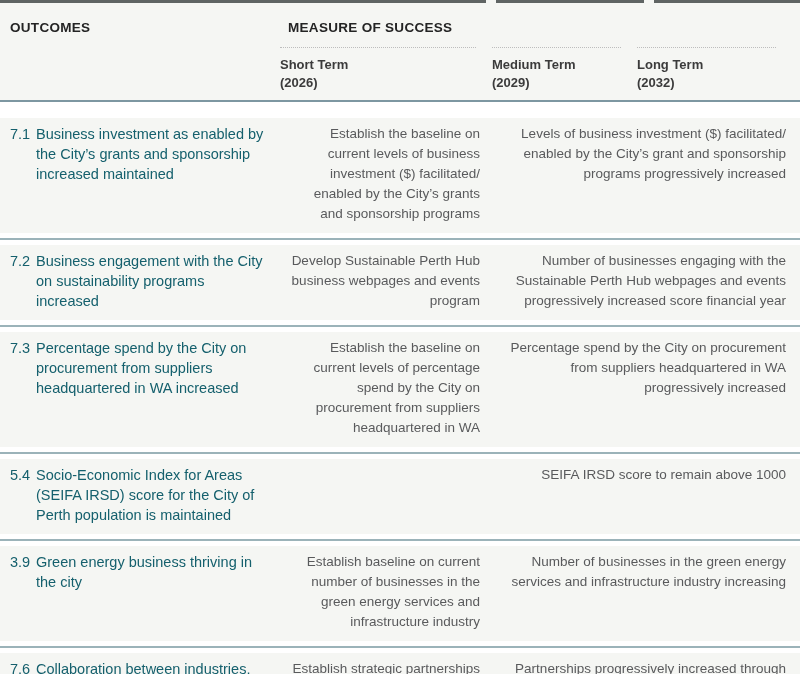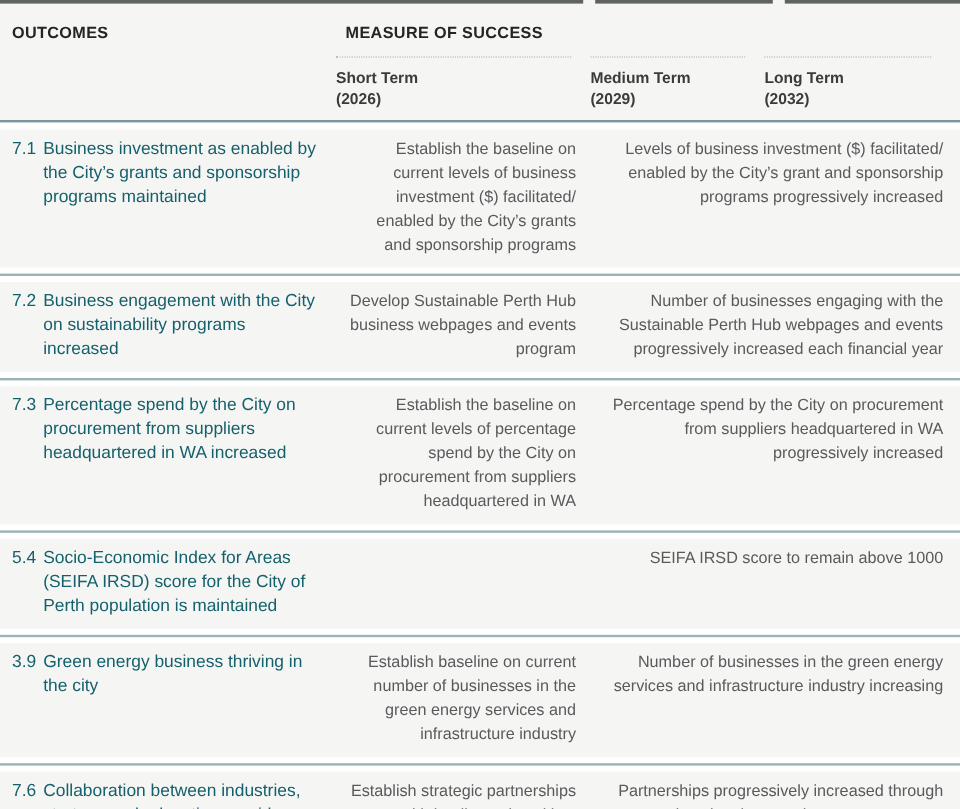--- a/index.html
+++ b/index.html
@@ -1,20 +1,20 @@
 <!DOCTYPE html>
 <html style="--accent-teal: #15606d; --body-text: #595a5c; --header-text: #242424; --row-background: #f5f6f3; --separator: #9bb3b9; --header-rule: #7d97a1; --top-rule: #5f6463; --dotted-rule: #bdbdbd;"><head>
 <meta charset="utf-8">
 <style>
   html,body{margin:0;padding:0;background:#ffffff;}
   body{font-family:"Liberation Sans","DejaVu Sans",sans-serif;-webkit-font-smoothing:antialiased;}
   .doc{width:800px;box-sizing:border-box;}
 
   
-  .header{background:var(--row-background,#f5f6f3);border-bottom:2px solid var(--header-rule,#7d97a1);margin-bottom:6px;}
+  .header{background:var(--row-background,#f5f6f3);border-bottom:2px solid var(--header-rule,#7d97a1);margin-bottom:16px;}
   .topbar{display:grid;grid-template-columns:486px 148px 1fr;column-gap:10px;}
   .topbar .seg{height:3px;background:var(--top-rule,#5f6463);}
   .h-grid{display:grid;grid-template-columns:278px 1fr;padding:16px 8px 0 10px;}
   .h-label{font-size:13.5px;font-weight:bold;color:var(--header-text,#242424);letter-spacing:.3px;line-height:18px;}
   .terms-grid{display:grid;grid-template-columns:278px 212px 145px 1fr;padding:0 8px 9px 2px;margin-top:10px;}
   .term{border-top:1px dotted var(--dotted-rule,#bdbdbd);margin-right:16px;padding-top:8px;}
   .term .t-label,.term .t-year{font-size:13px;font-weight:bold;color:#3b3b3b;line-height:17.5px;}
 
   
   .row{display:grid;grid-template-columns:26px 252px 212px 290px;background:var(--row-background,#f5f6f3);padding:6px 8px 9px 10px;align-items:start;}
@@ -54,30 +54,30 @@
       <div class="term">
         <div class="t-label">Long Term</div>
         <div class="t-year">(2032)</div>
       </div>
     </div>
   </div>
 
   <div id="table-body">
   <div class="row">
     <div class="num">7.1</div>
-    <div class="outcome">Business investment as enabled by the City’s grants and sponsorship programs maintained</div>
+    <div class="outcome">Business investment as enabled by the City’s grants and sponsorship increased maintained</div>
   <div class="cell span-short">Establish the baseline on current levels of business investment ($) facilitated/ enabled by the City’s grants and sponsorship programs</div>
         <div class="cell span-medlong">Levels of business investment ($) facilitated/ enabled by the City’s grant and sponsorship programs progressively increased</div>
       </div>
 <div class="sep"></div>
   <div class="row">
     <div class="num">7.2</div>
     <div class="outcome">Business engagement with the City on sustainability programs increased</div>
   <div class="cell span-short">Develop Sustainable Perth Hub business webpages and events program</div>
-        <div class="cell span-medlong">Number of businesses engaging with the Sustainable Perth Hub webpages and events progressively increased each financial year</div>
+        <div class="cell span-medlong">Number of businesses engaging with the Sustainable Perth Hub webpages and events progressively increased score financial year</div>
       </div>
 <div class="sep"></div>
   <div class="row">
     <div class="num">7.3</div>
     <div class="outcome">Percentage spend by the City on procurement from suppliers headquartered in WA increased</div>
   <div class="cell span-short">Establish the baseline on current levels of percentage spend by the City on procurement from suppliers headquartered in WA</div>
         <div class="cell span-medlong">Percentage spend by the City on procurement from suppliers headquartered in WA progressively increased</div>
       </div>
 <div class="sep"></div>
   <div class="row">

